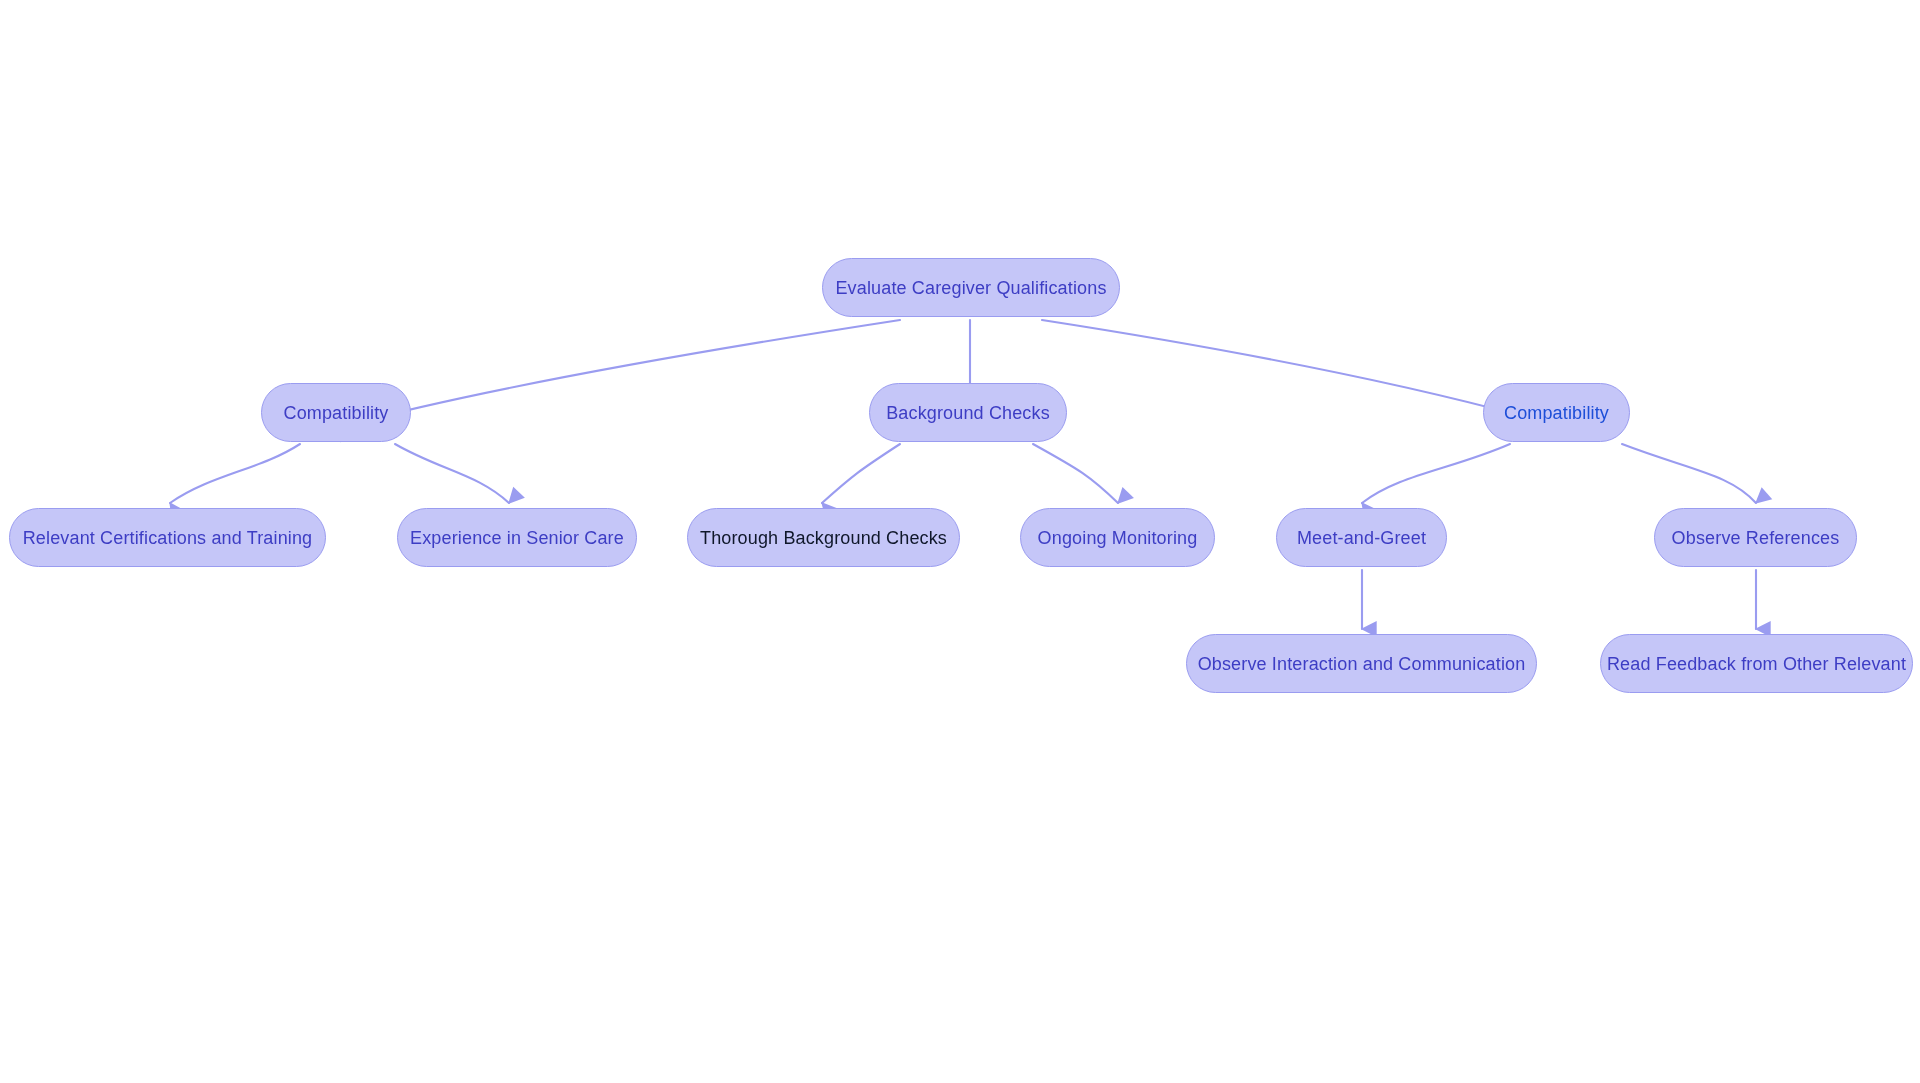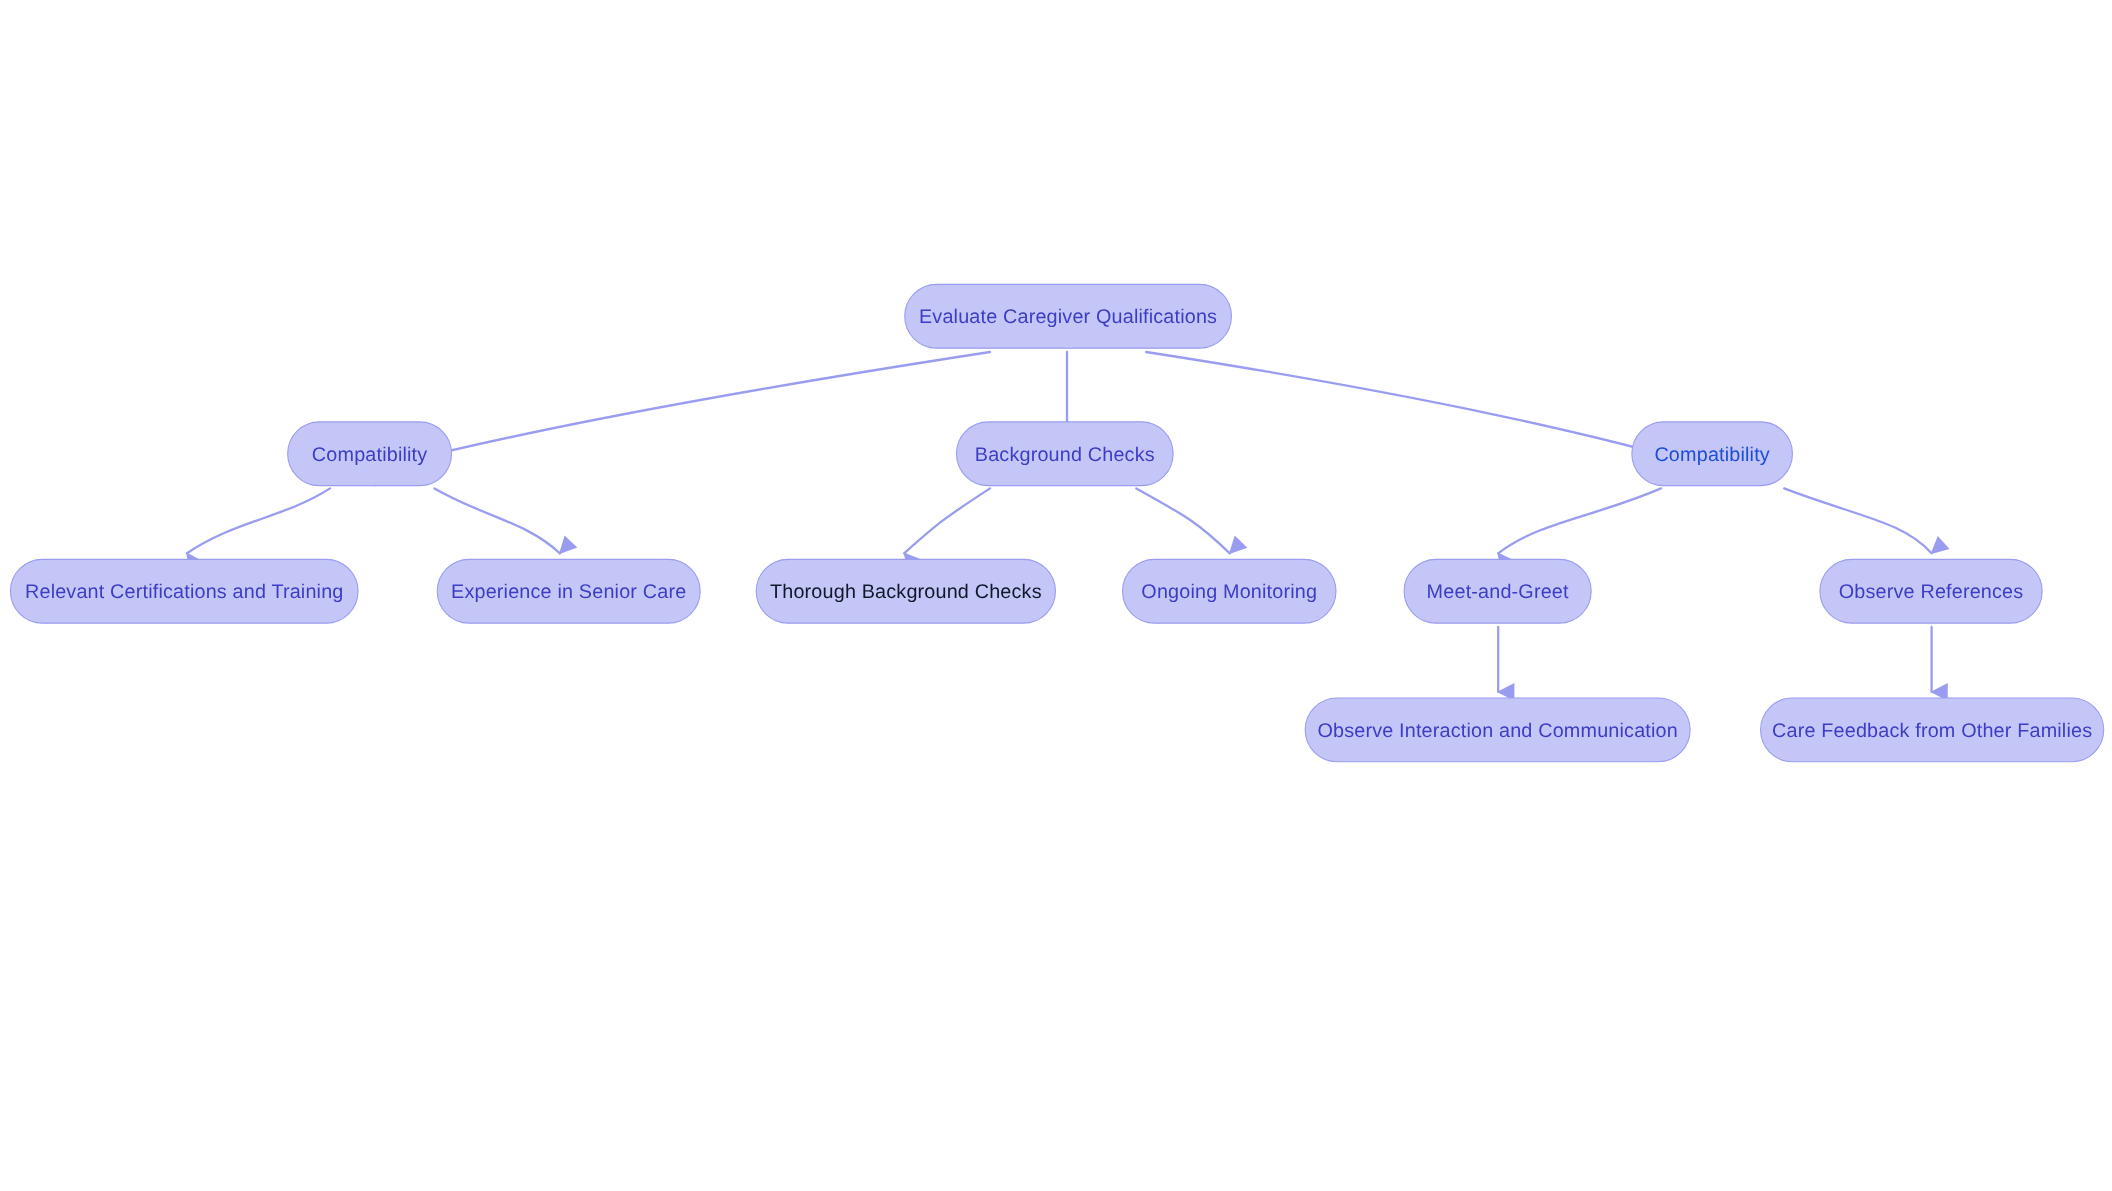--- a/index.html
+++ b/index.html
@@ -104,17 +104,17 @@
       <div class="node" style="left: 1276px; top: 508px; width: 171px; height: 59px; background: rgb(197, 198, 248); border-color: rgb(154, 156, 240); color: rgb(61, 61, 196);">
         <span class="node-label">Meet-and-Greet</span>
       </div>
       <div class="node" style="left: 1654px; top: 508px; width: 203px; height: 59px; background: rgb(197, 198, 248); border-color: rgb(154, 156, 240); color: rgb(61, 61, 196);">
         <span class="node-label">Observe References</span>
       </div>
       <div class="node" style="left: 1186px; top: 634px; width: 351px; height: 59px; background: rgb(197, 198, 248); border-color: rgb(154, 156, 240); color: rgb(61, 61, 196);">
         <span class="node-label">Observe Interaction and Communication</span>
       </div>
       <div class="node" style="left: 1600px; top: 634px; width: 313px; height: 59px; background: rgb(197, 198, 248); border-color: rgb(154, 156, 240); color: rgb(61, 61, 196);">
-        <span class="node-label">Care Feedback from Other Families</span>
+        <span class="node-label">Read Feedback from Other Relevant</span>
       </div>
     </div>
 
 </div>
 
 </body></html>

